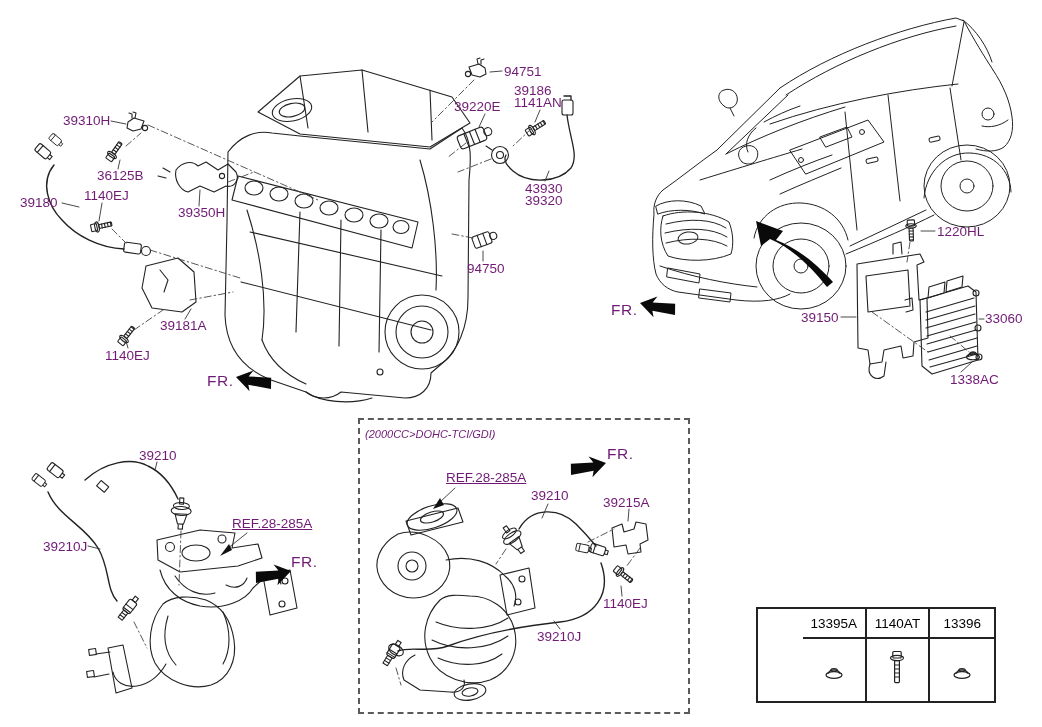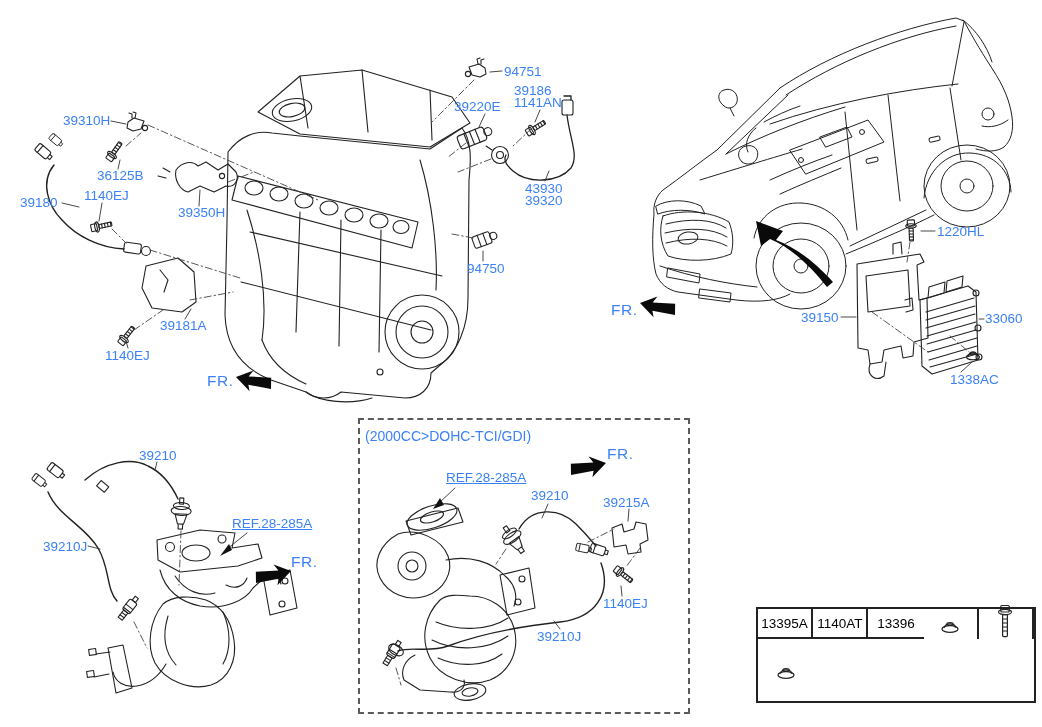--- a/index.html
+++ b/index.html
@@ -1,28 +1,28 @@
 <!DOCTYPE html>
 <html><head>
 <meta charset="utf-8">
 <style>
   html,body{margin:0;padding:0;background:#e8e8e8;}
   #stage{position:relative;width:1042px;height:727px;background:#ffffff;overflow:hidden;
          font-family:"Liberation Sans","DejaVu Sans",sans-serif;color:#000;}
   #art{position:absolute;left:0;top:0;}
-  .lbl{position:absolute;font-size:13.5px;line-height:1.05;white-space:nowrap;color:#3b82f6;}
+  .lbl{position:absolute;font-size:13.5px;line-height:1.05;white-space:nowrap;color:#701a75;}
   .fr{font-weight:normal;font-size:15.5px;letter-spacing:.5px;}
   .ref{font-weight:normal;text-decoration:underline;}
-  .boxtitle{font-size:14px;}
+  .boxtitle{font-size:11px;font-style:italic;}
   #gdi-box{position:absolute;left:358px;top:418px;width:332px;height:296px;
            border:2px dashed #5a5a5a;box-sizing:border-box;}
   
-  #fastener-table{position:absolute;left:756px;top:607px;width:280px;height:96px;
+  #fastener-table{position:absolute;left:756px;top:607px;width:240px;height:96px;
                   border:2px solid #222;box-sizing:border-box;display:grid;
-                  grid-template-columns:1fr 1fr 1fr 1fr 1fr;grid-template-rows:30px 1fr;}
+                  grid-template-columns:1fr 1fr 1fr;grid-template-rows:30px 1fr;padding-left:45px;}
   #fastener-table .hcell{border-right:2px solid #222;border-bottom:2px solid #222;
                   display:flex;align-items:center;justify-content:center;font-size:13.5px;}
   #fastener-table .icell{border-right:2px solid #222;display:flex;align-items:center;justify-content:center;}
   #fastener-table .last{border-right:none;}
 </style>
 </head>
 <body>
 
 <div id="stage">
 

